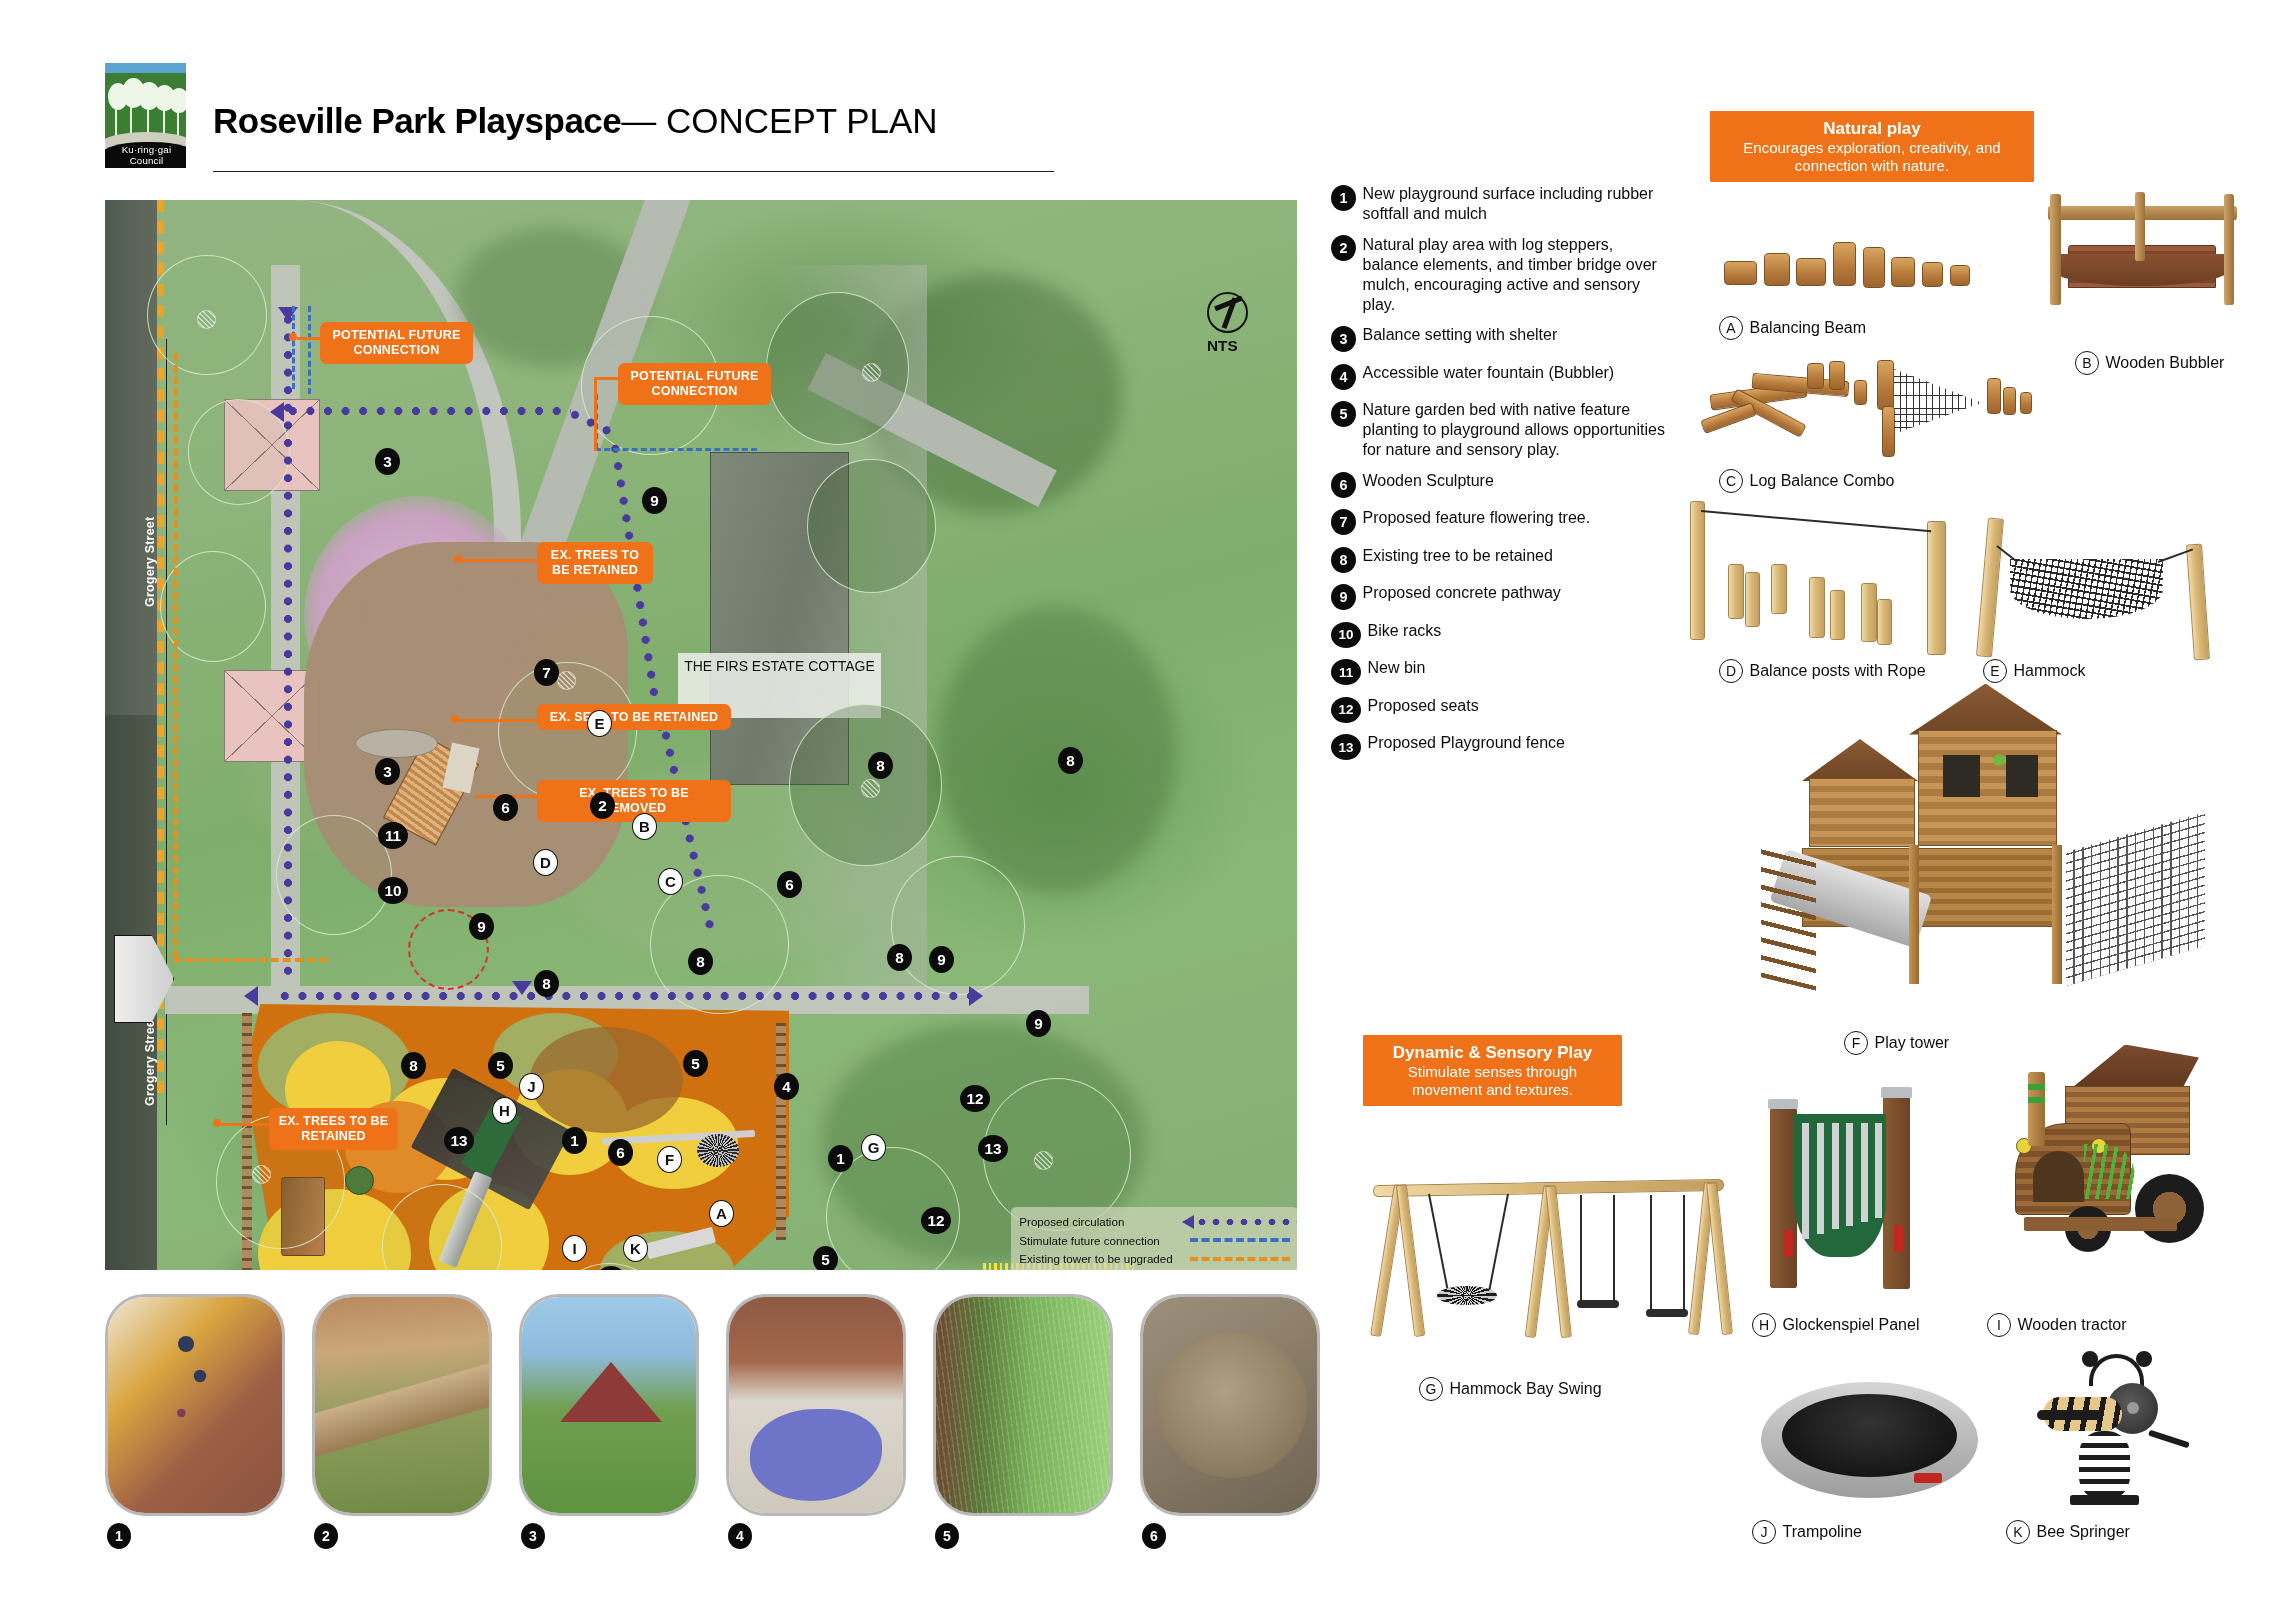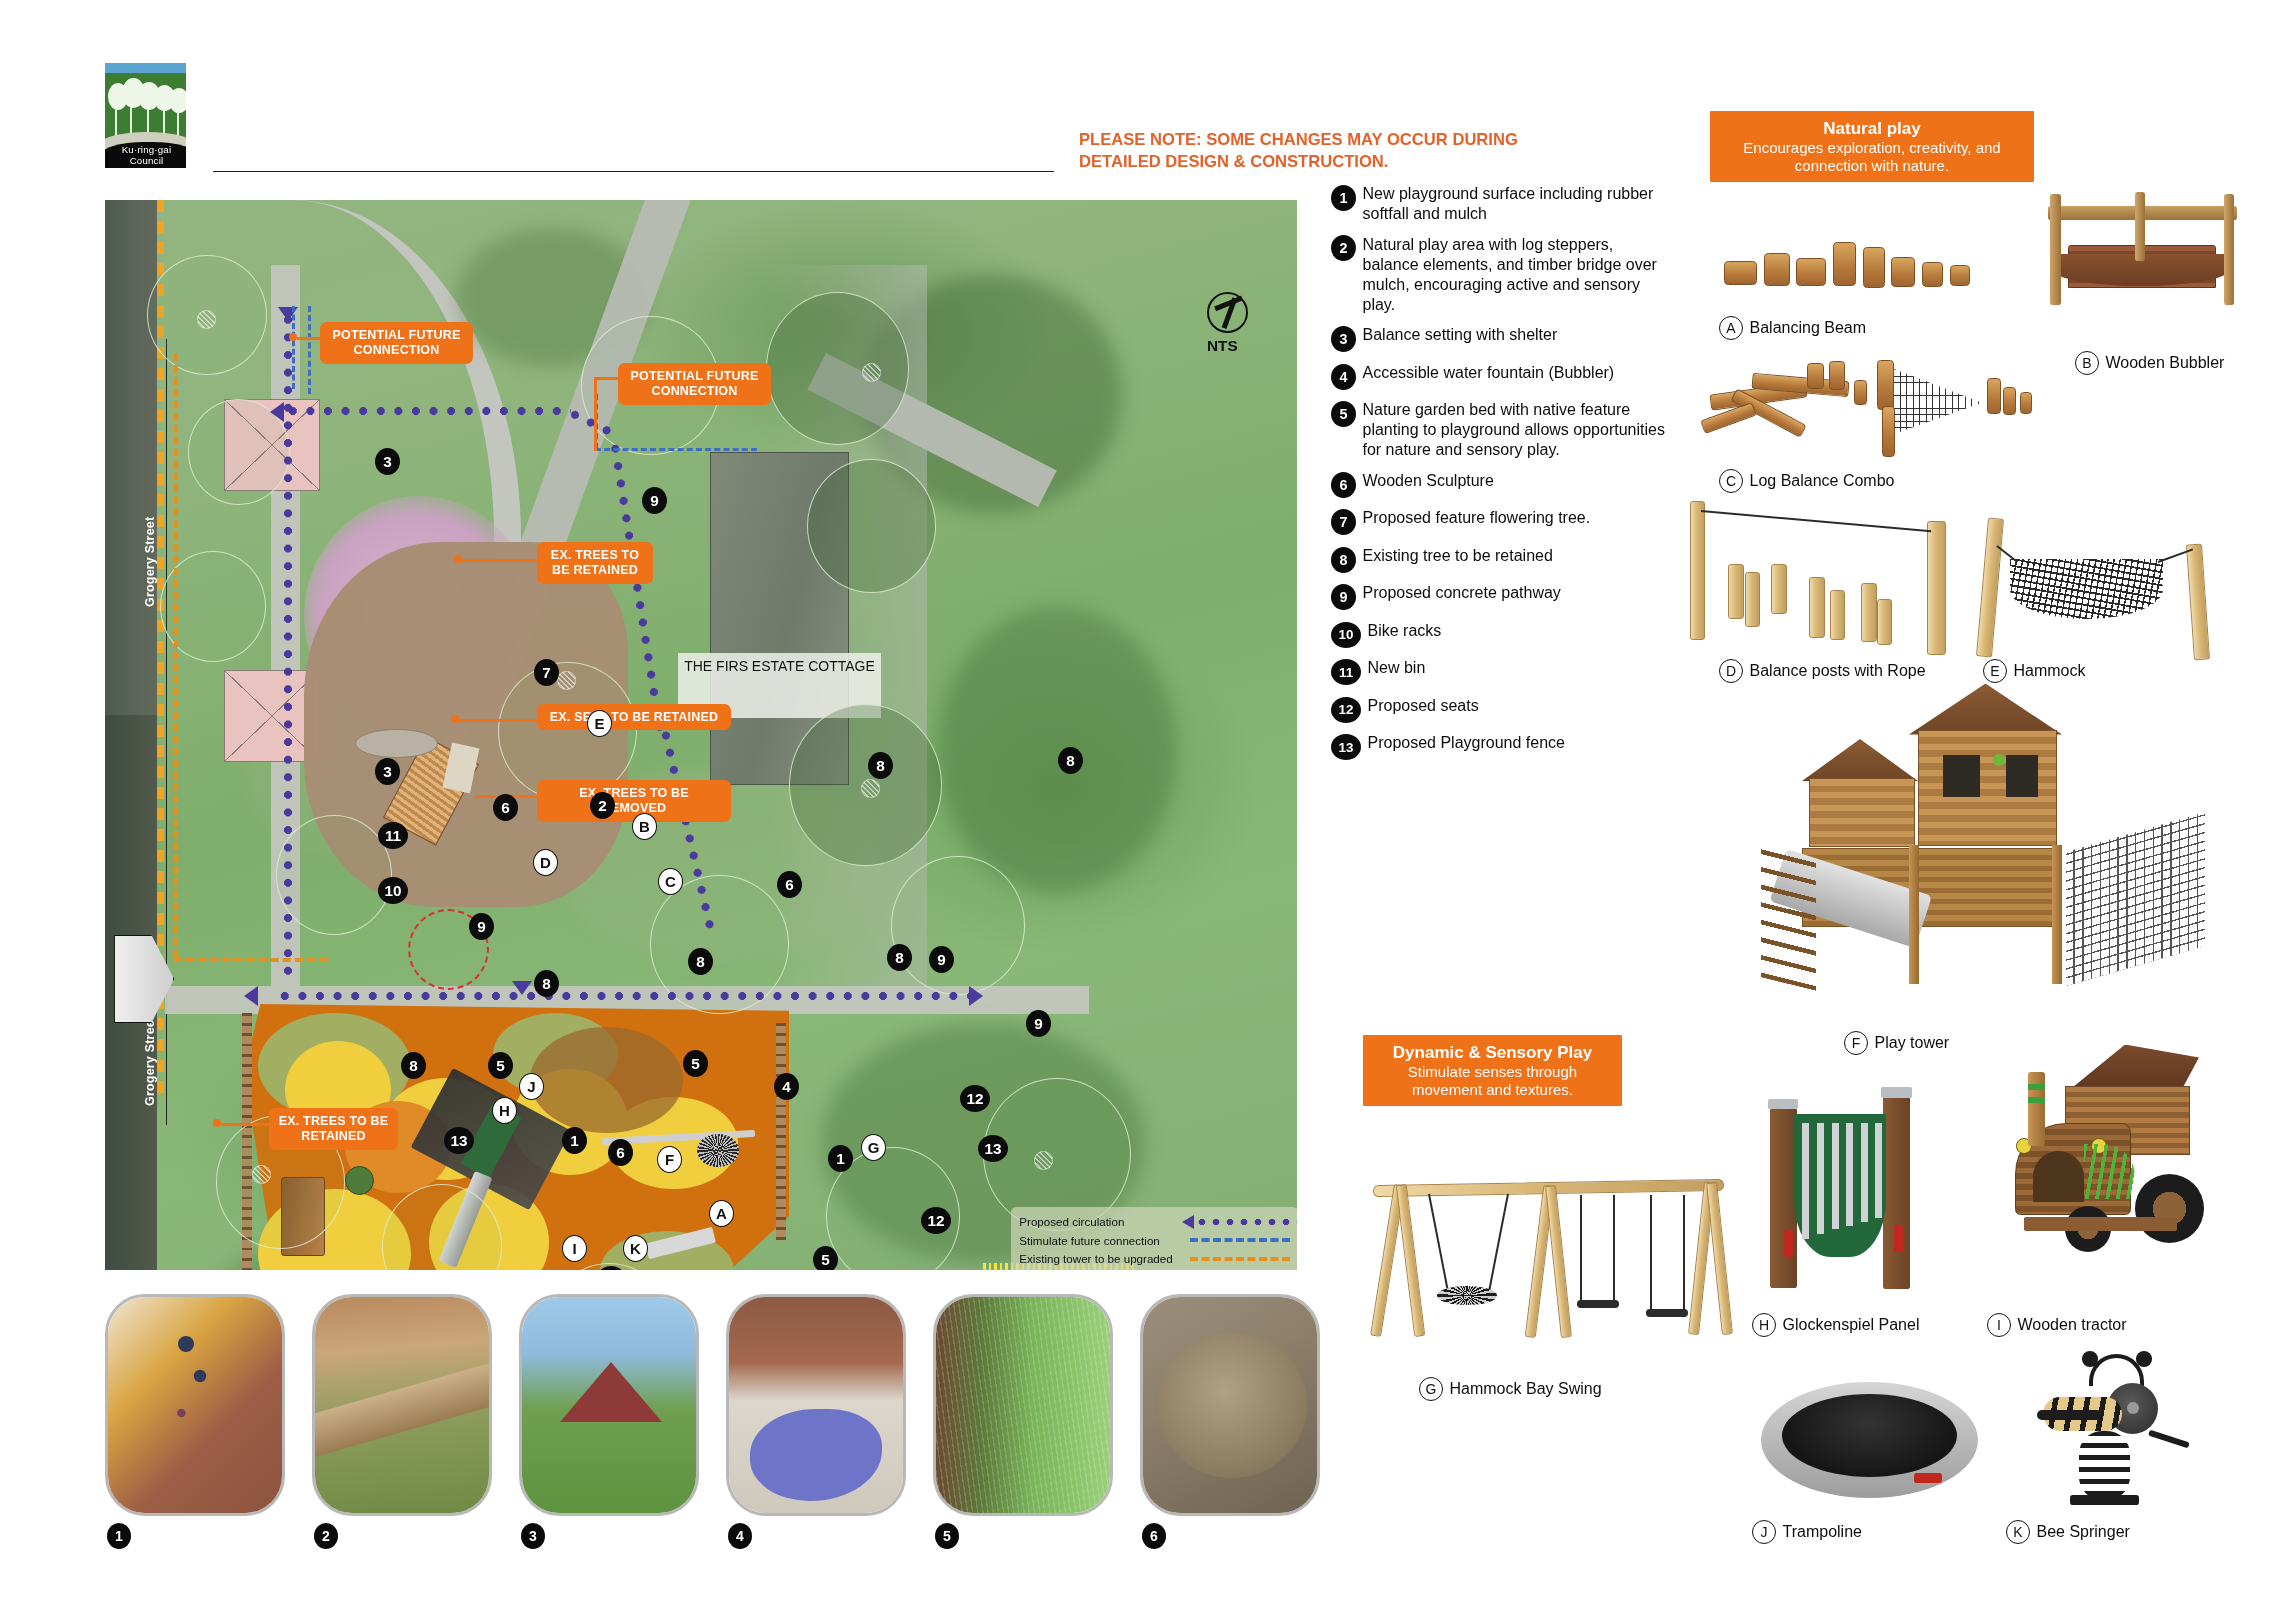--- a/index.html
+++ b/index.html
@@ -365,23 +365,27 @@
       <div class="crown" style="left:61px; top:12px; width:20.3px; height:25px;"></div>
     </div>
     <div class="logo-hill"></div>
     <div class="logo-black"></div>
     <div class="logo-text">
       <div>Ku·ring·gai</div>
       <div>Council</div>
     </div>
   </div>
 
+  <div id="title-block">
+    <div id="title-line">
+      <span id="title-main">Roseville Park Playspace</span><span id="title-sub">— CONCEPT PLAN</span>
+    </div>
+  </div>
   <div id="title-rule"></div>
 
-  <div id="please-note">PLEASE NOTE: SOME CHANGES MAY OCCUR DURING DETAILED DESIGN &amp; CONSTRUCTION.</div>
 </div>
 
 <div id="map">
 
   <div class="map-grass-blotch" style="left:351px;  top:28px;   width:194px; height:139px; background:rgba(60,100,46,.30);"></div>
   <div class="map-grass-blotch" style="left:758px; top:74px;  width:259px; height:240px; background:rgba(52,92,42,.38);"></div>
   <div class="map-grass-blotch" style="left:832px; top:407px;  width:240px; height:287px; background:rgba(52,92,42,.30);"></div>
   <div class="map-grass-blotch" style="left:716px; top:823px; width:324px; height:240px; background:rgba(60,104,48,.34);"></div>
   <div class="map-grass-blotch" style="left:139px;  top:485px; width:240px; height:176px; background:rgba(148,178,128,.40);"></div>
   <div class="map-grass-blotch" style="left:453px;  top:568px; width:324px; height:194px; background:rgba(150,180,130,.42);"></div>

